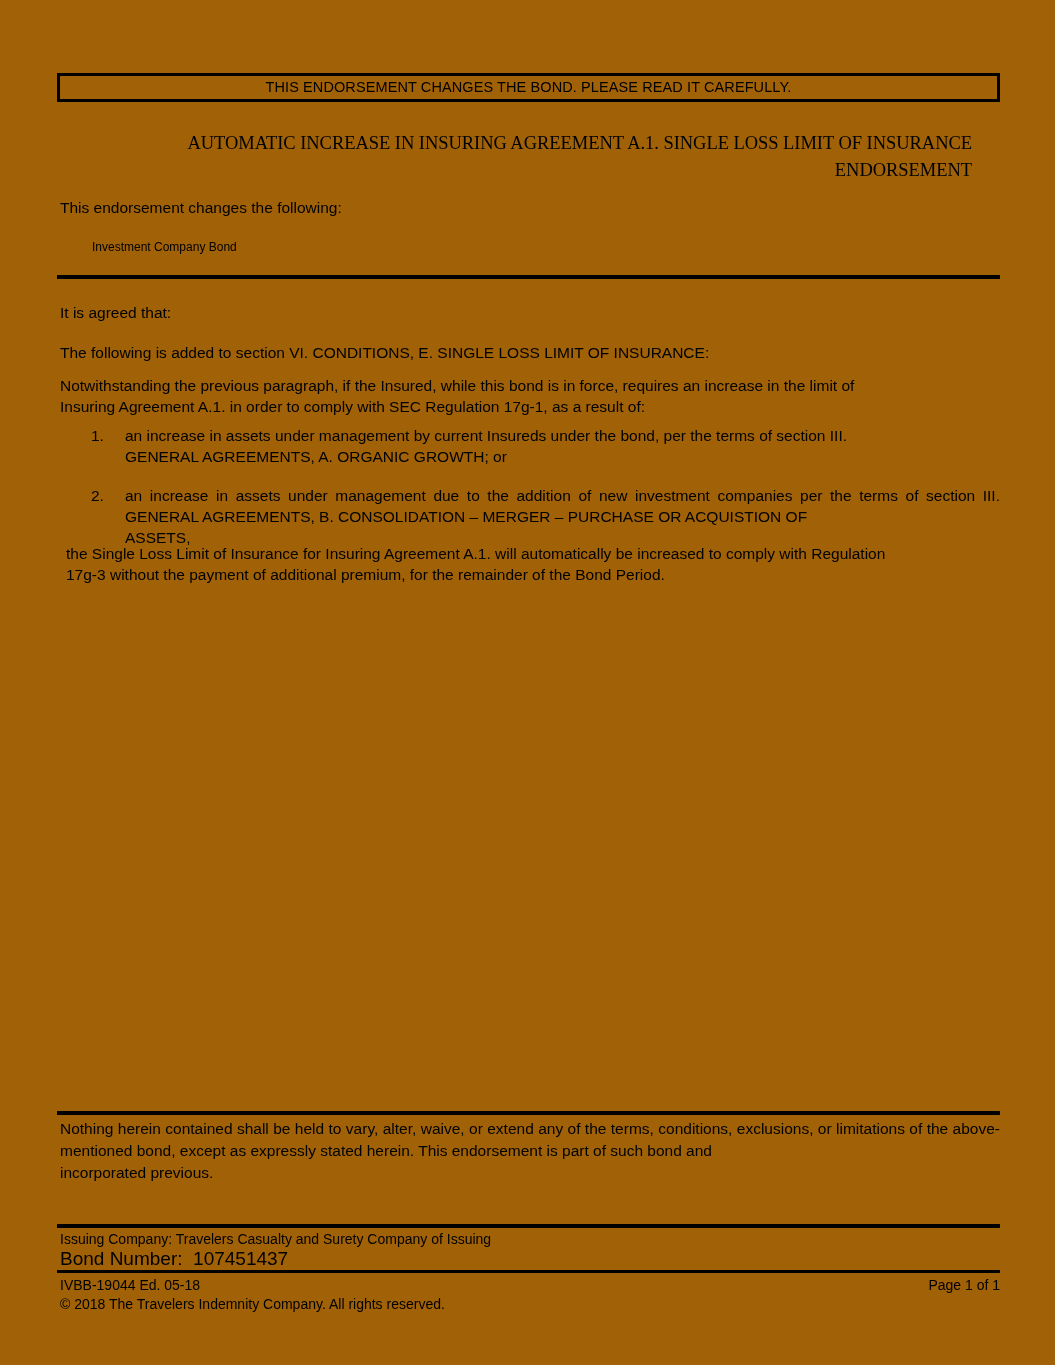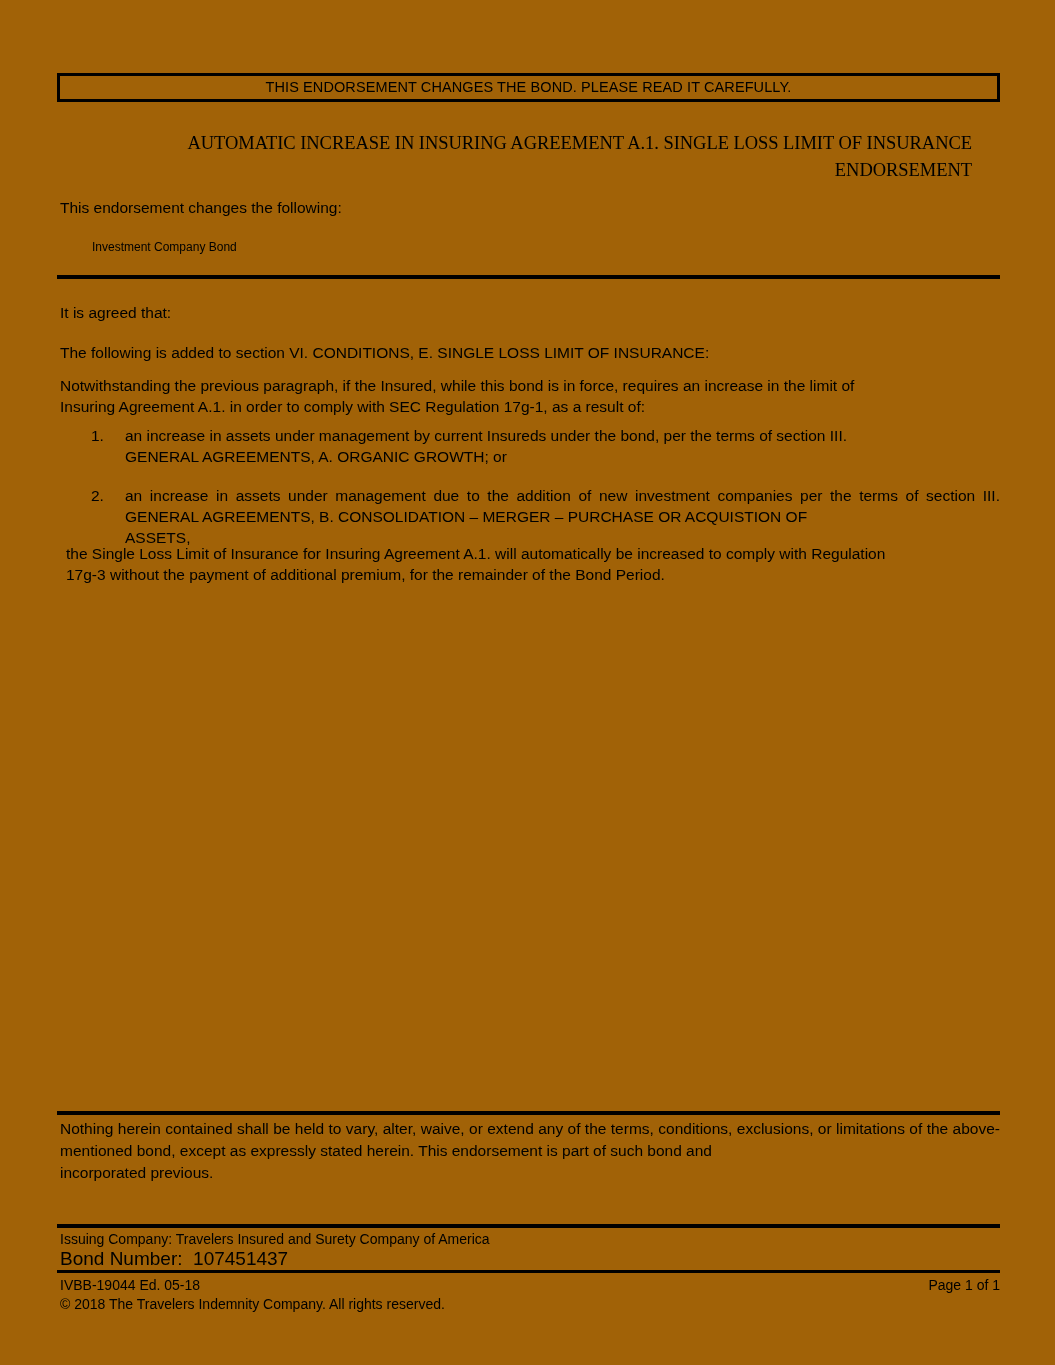--- a/index.html
+++ b/index.html
@@ -268,21 +268,21 @@
 
     <div class="rule rule-closing"></div>
 
     <div class="nothing-herein">
       <span>Nothing herein contained shall be held to vary, alter, waive, or extend any of the terms, conditions, exclusions, or limitations of the above-mentioned bond, except as expressly stated herein. This endorsement is part of such bond and</span>
       <span class="lastline">incorporated previous.</span>
     </div>
 
     <div class="rule rule-issuing"></div>
 
-    <div class="issuing-company">Issuing Company: Travelers Insured and Surety Company of America</div>
+    <div class="issuing-company">Issuing Company: Travelers Casualty and Surety Company of Issuing</div>
 
     <div class="bond-number">Bond Number:  107451437</div>
 
     <div class="rule rule-formline"></div>
 
     <div class="form-number">IVBB-19044 Ed. 05-18</div>
 
     <div class="page-number">Page 1 of 1</div>
 
     <div class="copyright">© 2018 The Travelers Indemnity Company. All rights reserved.</div>

